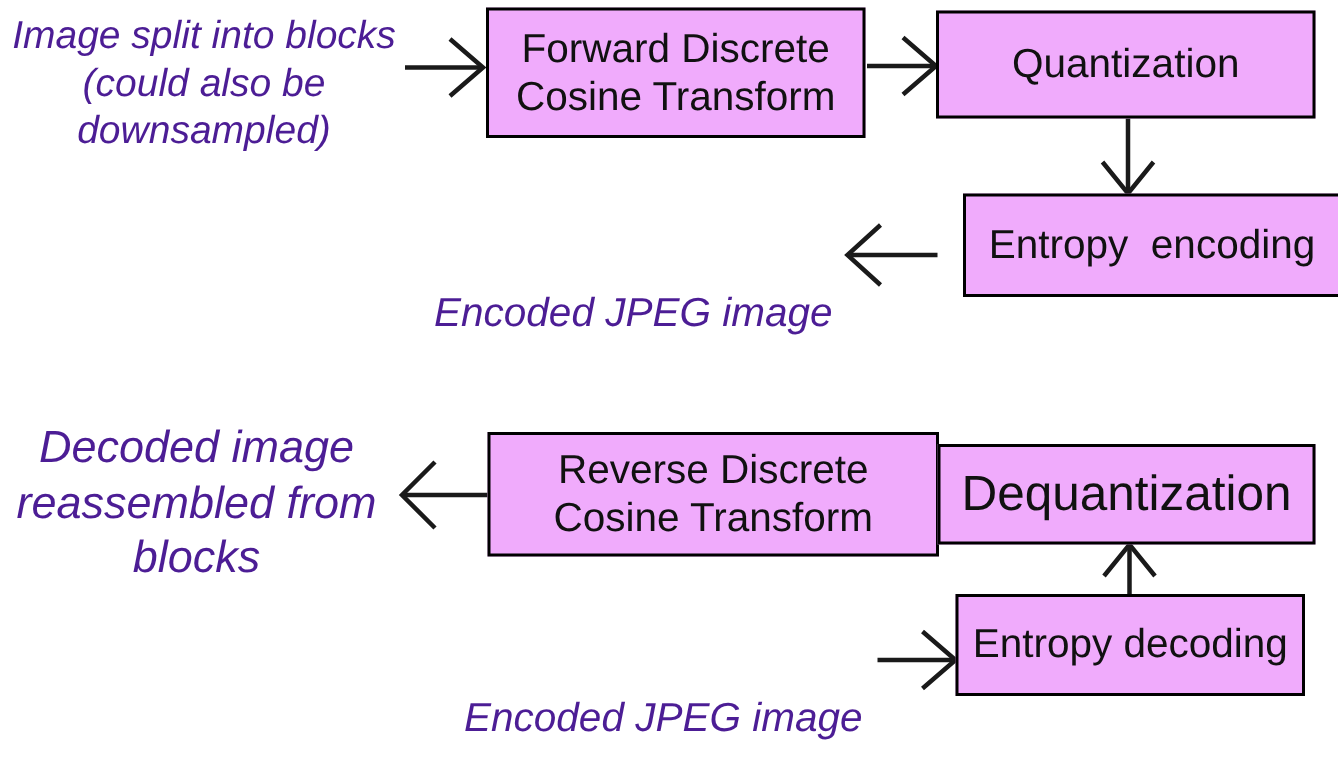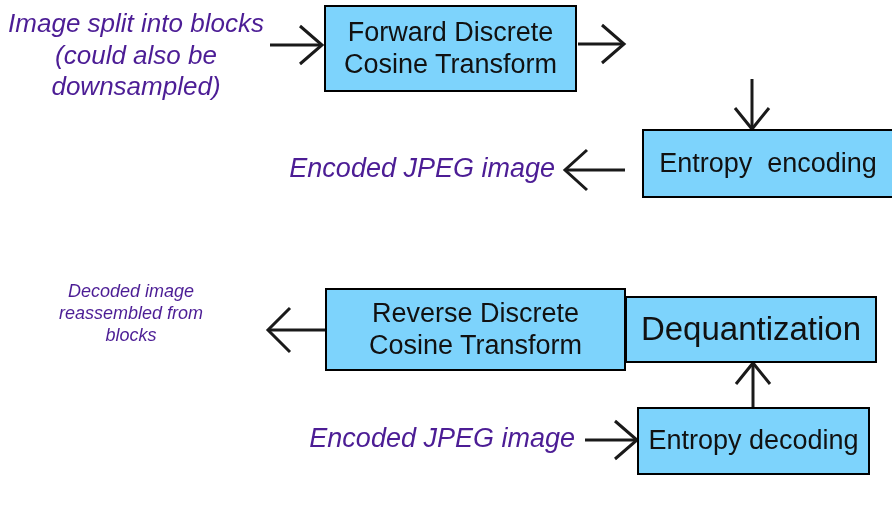--- a/index.html
+++ b/index.html
@@ -13,21 +13,21 @@
     height: 512px;
     background: #ffffff;
     overflow: hidden;
     font-family: "Liberation Sans", sans-serif;
     color: #000000;
   }
   .box {
     position: absolute;
     box-sizing: border-box;
     border: 2px solid #000000;
-    background: #7dd3fc;
+    background: #f0abfc;
     display: flex;
     align-items: center;
     justify-content: center;
     text-align: center;
     line-height: 1.18;
     color: #111111;
   }
   .box-text {
     display: block;
     white-space: pre;
@@ -35,20 +35,21 @@
   .freetext {
     position: absolute;
     text-align: center;
     line-height: 1.22;
     white-space: pre;
     color: #4c1d95;
     font-style: italic;
   }
   .freetext.one-line {
     white-space: pre;
+    margin-top: 40px;
   }
   svg.arrows {
     position: absolute;
     left: 0;
     top: 0;
     width: 892px;
     height: 512px;
     pointer-events: none;
   }
   .arrow-line {
@@ -114,39 +115,42 @@
 
   <div class="freetext" style="left:0px; top:8px; width:272px; font-size:26px;">Image split into blocks
 (could also be
 downsampled)</div>
 
   <div class="box" style="left:324px; top:5px; width:253px; height:87px; font-size:27px;">
     <span class="box-text">Forward Discrete
 Cosine Transform</span>
   </div>
 
+  <div class="box" style="left:624px; top:7px; width:253px; height:72px; font-size:27px;">
+    <span class="box-text">Quantization</span>
+  </div>
 
   <div class="box" style="left:642px; top:129px; width:252px; height:69px; font-size:27px;">
     <span class="box-text">Entropy  encoding</span>
   </div>
 
   <div class="freetext one-line" style="left:245px; top:152px; width:310px; font-size:27px; text-align:right;">Encoded JPEG image</div>
 
-  <div class="freetext" style="left:0px; top:281px; width:262px; font-size:18px;">Decoded image
+  <div class="freetext" style="left:0px; top:281px; width:262px; font-size:30px;">Decoded image
 reassembled from
 blocks</div>
 
   <div class="box" style="left:325px; top:288px; width:301px; height:83px; font-size:27px;">
     <span class="box-text">Reverse Discrete
 Cosine Transform</span>
   </div>
 
   <div class="box" style="left:625px; top:296px; width:252px; height:67px; font-size:33px;">
     <span class="box-text">Dequantization</span>
   </div>
 
   <div class="freetext one-line" style="left:265px; top:422px; width:310px; font-size:27px; text-align:right;">Encoded JPEG image</div>
 
-  <div class="box" style="left:637px; top:407px; width:233px; height:68px; font-size:27px;">
+  <div class="box" style="left:637px; top:396px; width:233px; height:68px; font-size:27px;">
     <span class="box-text">Entropy decoding</span>
   </div>
 
 </div>
 
 </body></html>

